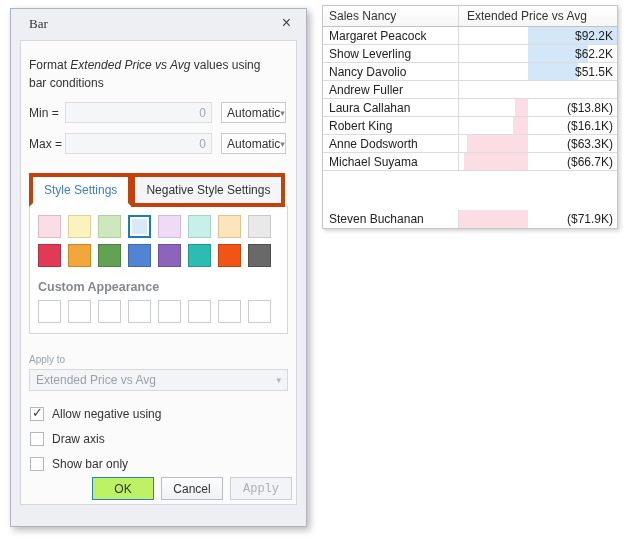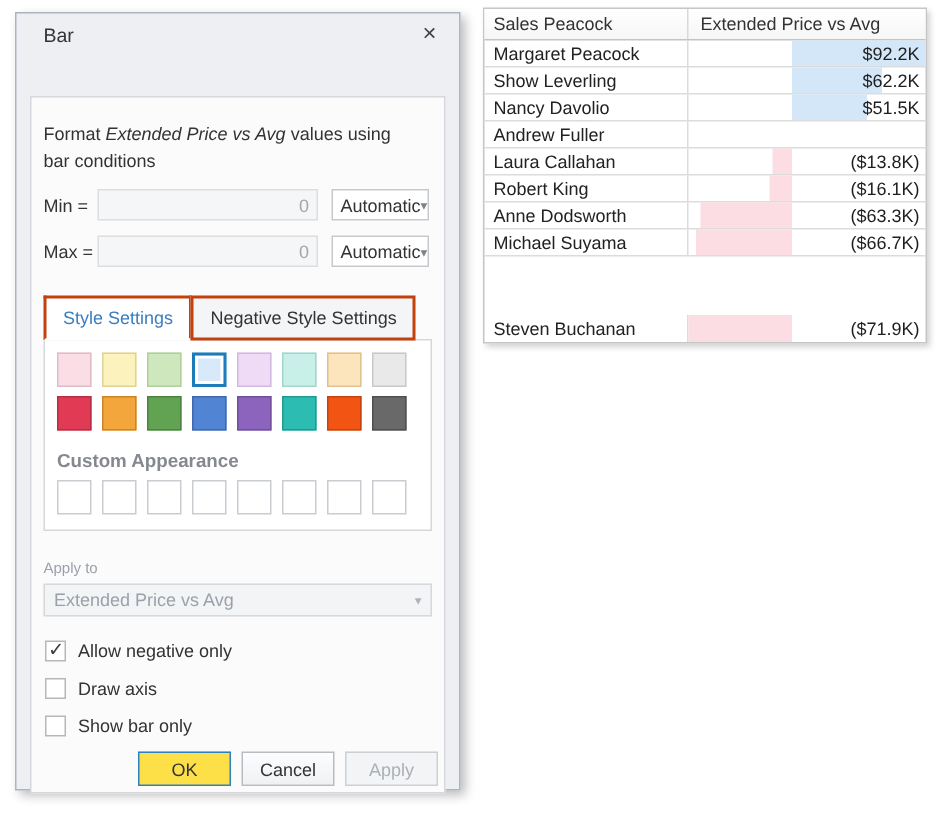--- a/index.html
+++ b/index.html
@@ -3,40 +3,40 @@
 <meta charset="utf-8">
 <style>
   * { margin:0; padding:0; box-sizing:border-box; }
   html,body { width:627px; height:550px; background:#ffffff; font-family:"Liberation Sans", sans-serif; overflow:hidden; position:relative; }
 
   
   .dialog { position:absolute; left:10px; top:8px; width:297px; height:519px;
             background:#edeff3; border:1px solid #aeb3bf;
             box-shadow:3px 3px 7px rgba(0,0,0,.28); }
   .title-bar { height:30px; position:relative; }
-  .title-text { position:absolute; left:18px; top:7px; font-size:13px; color:#333; }
+  .title-text { position:absolute; left:18px; top:7px; font-size:13px; color:#333;font-family:Liberation Serif, serif; }
   .close-x { position:absolute; right:15px; top:5px; font-size:16px; color:#444; cursor:pointer; line-height:18px; }
   .panel { position:absolute; left:9px; top:31px; width:277px; height:465px;
-           background:#fbfbfc; border:1px solid #d5d7dc;margin-top:24px; }
+           background:#fbfbfc; border:1px solid #d5d7dc; }
 
   .desc { margin:15px 8px 0 8px; font-size:12px; color:#333; line-height:1.5; width:252px; }
   .desc .it { font-style:italic; }
 
   .field-row { display:flex; align-items:center; margin:10px 8px 0 8px; }
   .field-label { width:36px; font-size:12px; color:#333; flex:0 0 36px; }
   .num-input { width:147px; height:21px; background:#f5f6f8; border:1px solid #dcdee2;
                text-align:right; padding-right:5px; color:#a2a6ab; font-size:12px;
                font-family:"Liberation Sans",sans-serif; }
   .combo { margin-left:9px; width:65px; height:21px; background:#fff; border:1px solid #c6cacf;
            display:flex; align-items:center; justify-content:space-between; padding:0 5px;
            font-size:12px; color:#333; cursor:pointer; }
   .combo .arrow { color:#7d8288; font-size:9px; }
 
   .tabs { display:flex; margin:19px 8px 0 8px; position:relative; z-index:2; }
-  .tab { font-size:12px; padding:6px 11px 6px; border:2px solid #c2410c; margin-right:-1px;
+  .tab { font-size:12px; padding:6px 11px 6px; border:4px solid #c2410c; margin-right:-1px;
          color:#333; background:#f4f5f7; cursor:pointer; }
   .tab.active { background:#fff; border-bottom-color:#fff; color:#3b7ec0; }
   .tab-box { margin:-1px 8px 0 8px; border:1px solid #d5d7dc; background:#fff; padding:8px 0 10px 8px; }
 
   .swatch-row { display:flex; }
   .swatch-row + .swatch-row { margin-top:6px; }
   .swatch { width:23px; height:23px; border:1px solid transparent; margin-right:7px; cursor:pointer; }
   .swatch.selected { border:2px solid #1b7cb8; box-shadow:inset 0 0 0 2px #fff; }
   .custom-head { margin-top:13px; font-size:12.5px; font-weight:bold; color:#85898f; }
   .custom-row { margin-top:6px; }
@@ -53,22 +53,22 @@
   .check-row + .check-row { margin-top:11px; }
   .checkbox { width:14px; height:14px; background:#fff; border:1px solid #b4b8bd; position:relative; flex:0 0 14px; }
   .checkbox .mark { position:absolute; left:1px; top:-3px; font-size:13px; color:#3c3c3c; display:none; }
   .checkbox.checked .mark { display:block; }
   .check-label { margin-left:8px; font-size:12px; color:#333; }
 
   .btn-row { position:absolute; right:4px; bottom:4px; display:flex; gap:7px; }
   .btn { width:62px; height:23px; display:flex; align-items:center; justify-content:center;
          font-size:12px; color:#333; background:linear-gradient(#fdfdfe,#eff1f3);
          border:1px solid #b8bcc2; cursor:pointer; }
-  .btn.focused { border-color:#2e81c0; background:#fde047; }
-  .btn.disabled { color:#abb0b6; border-color:#ccd0d4; background:#f3f4f5; cursor:default; }
+  .btn.focused { border-color:#2e81c0; background:#bef264; }
+  .btn.disabled { color:#abb0b6; border-color:#ccd0d4; background:#f3f4f5; cursor:default;font-family:Liberation Mono, monospace; }
 
   
   .grid { position:absolute; left:322px; top:5px; width:296px; background:#fff;
           border:1px solid #c6c6c6; box-shadow:2px 2px 4px rgba(0,0,0,.18); }
   .thead { display:flex; height:21px; border-bottom:1px solid #c3c3c3; background:linear-gradient(#ffffff,#f6f6f7); }
   .th { font-size:12px; color:#333; display:flex; align-items:center; }
   .th.c-name { width:136px; padding-left:6px; border-right:1px solid #d9d9d9; }
   .th.c-val  { flex:1; padding-left:8px; }
   .trow { display:flex; height:18px; border-bottom:1px solid #dcdcdc; }
   .trow:last-child { border-bottom:none;margin-top:39px; }
@@ -155,21 +155,21 @@
     <div class="apply-drop">
       <span>Extended Price vs Avg</span>
       <span class="arrow">▾</span>
     </div>
 
     <div class="checks">
         <div class="check-row">
           <span class="checkbox checked">
             <span class="mark">✓</span>
           </span>
-          <span class="check-label">Allow negative only</span>
+          <span class="check-label">Allow negative using</span>
         </div>
         <div class="check-row">
           <span class="checkbox"></span>
           <span class="check-label">Draw axis</span>
         </div>
         <div class="check-row">
           <span class="checkbox"></span>
           <span class="check-label">Show bar only</span>
         </div>
       </div>
@@ -177,21 +177,21 @@
     <div class="btn-row">
         <div class="btn focused">OK</div>
         <div class="btn ">Cancel</div>
         <div class="btn disabled">Apply</div>
       </div>
   </div>
 </div>
 
 <div class="grid">
   <div class="thead">
-    <div class="th c-name">Sales Peacock</div>
+    <div class="th c-name">Sales Nancy</div>
     <div class="th c-val">Extended Price vs Avg</div>
   </div>
   <div id="tbody">
       <div class="trow">
         <div class="td-name">Margaret Peacock</div>
         <div class="td-val">
           <div class="bar" style="width: 56.1853%; left: 43.8147%; background: rgb(211, 231, 248);"></div>
           <span class="val-text">$92.2K</span>
         </div>
       </div>

